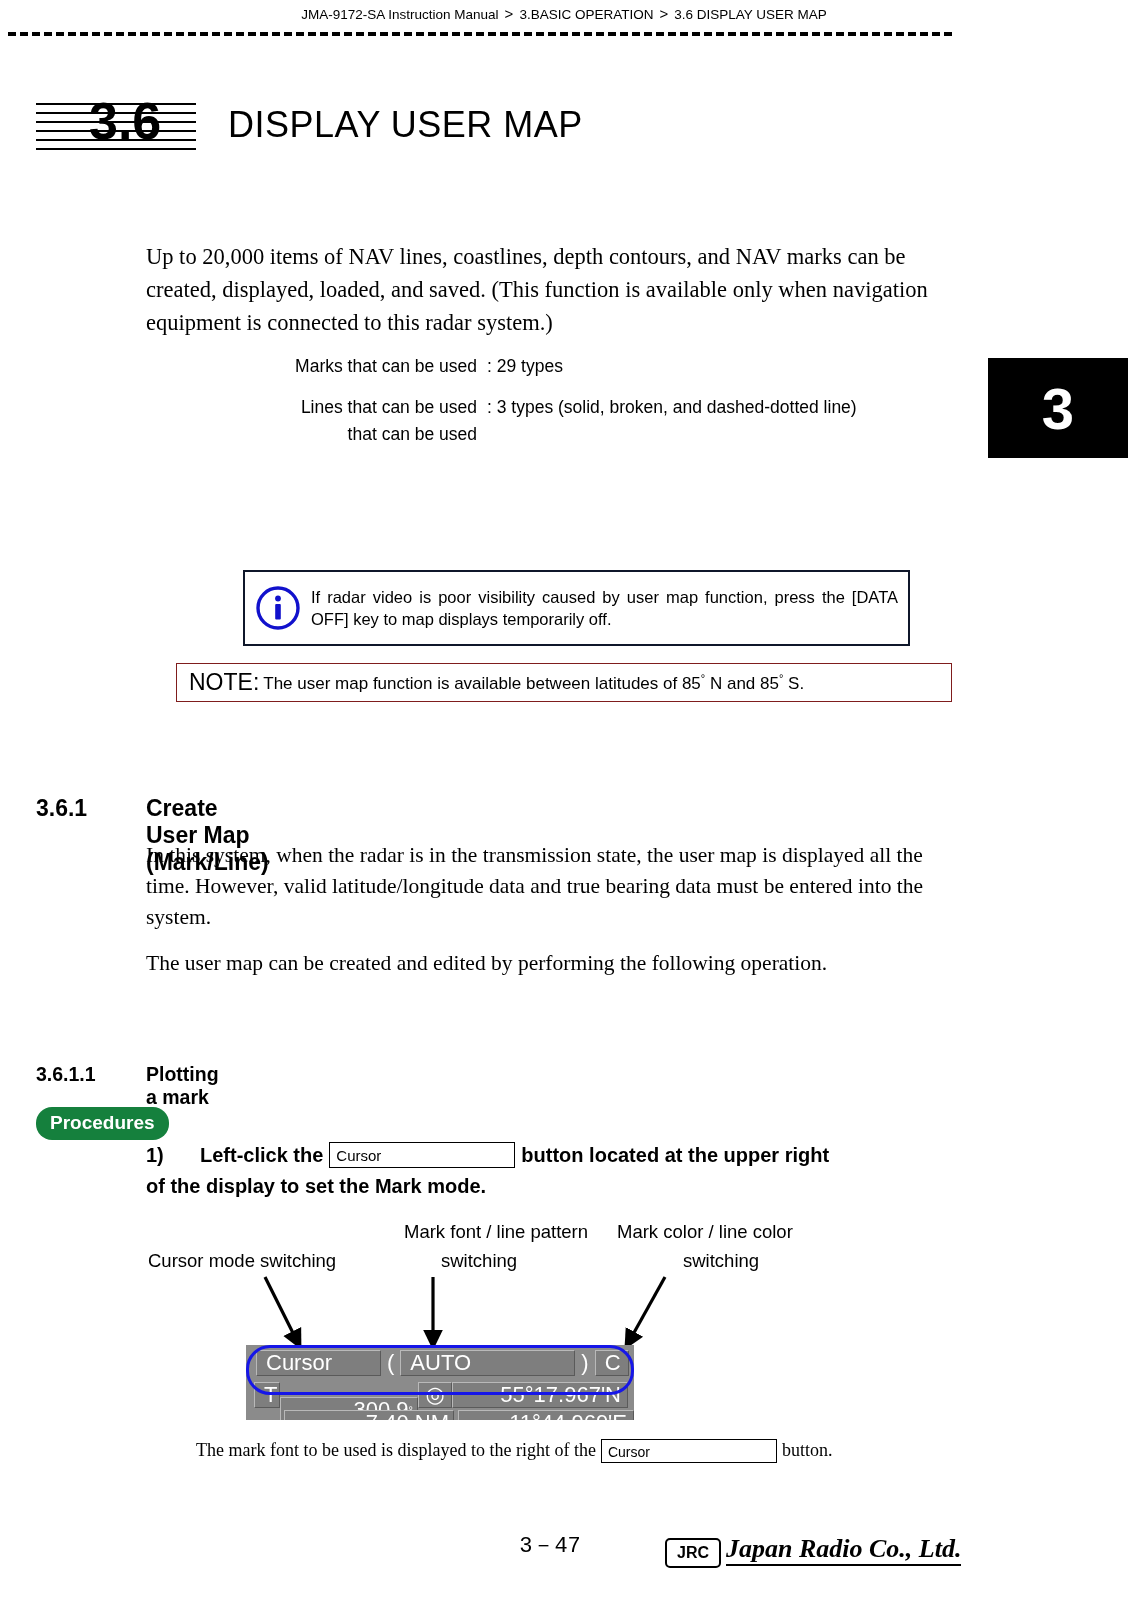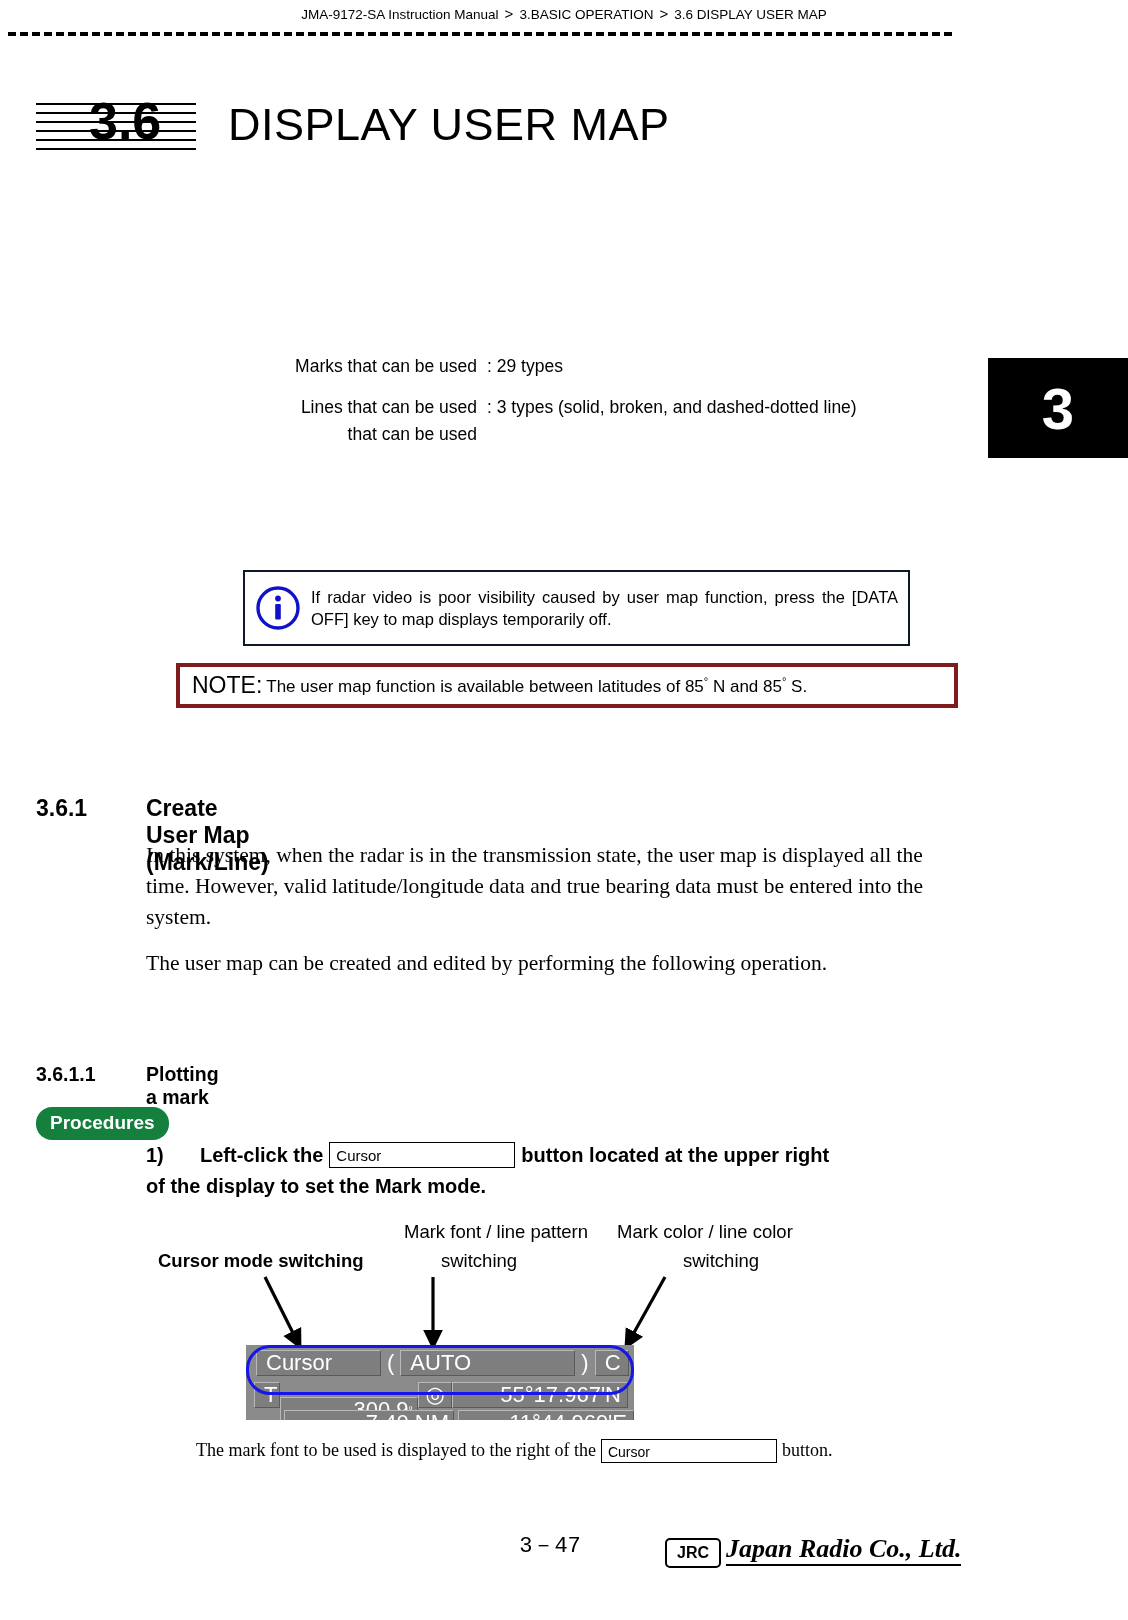--- a/index.html
+++ b/index.html
@@ -50,21 +50,21 @@
   .title-num{
     position:absolute; left:8px; top:-6px;
     font-family:"Liberation Sans", sans-serif;
     font-size:52px; font-weight:bold; color:#000; line-height:64px;
     background:transparent;
     margin-left:45px;
   }
   .title-text{
     position:absolute; left:228px; top:-2px;
     font-family:"Liberation Sans", sans-serif;
-    font-size:45px; font-weight:normal; color:#000; line-height:64px;
+    font-size:36px; font-weight:normal; color:#000; line-height:64px;
     letter-spacing:0.5px;
   }
 
   
   .intro{
     position:absolute; left:146px; top:240px; width:806px;
     font-size:22.5px; line-height:33px; color:#000; text-align:left;
   }
 
   
@@ -90,21 +90,21 @@
   }
   .info-icon svg{display:block;}
   .info-text{
     font-family:"Liberation Sans", sans-serif; font-size:16.5px; line-height:22px;
     color:#000; text-align:justify; padding-right:10px;
   }
 
   
   .notebox{
     position:absolute; left:176px; top:663px; width:774px; height:37px;
-    border:4px solid #7f1d1d; background:#fff;
+    border:1px solid #7f1d1d; background:#fff;
     display:flex; align-items:center;
   }
   .note-label{
     font-family:"Liberation Sans", sans-serif; font-size:23px; color:#000;
     padding-left:12px; padding-right:4px;
   }
   .note-text{
     font-family:"Liberation Sans", sans-serif; font-size:17px; color:#000;
   }
   .deg{font-size:11px; vertical-align:super;}
@@ -248,20 +248,21 @@
           <i></i>
           <i></i>
           <i></i>
           <i></i>
       </div>
       <div class="title-num">3.6</div>
     </div>
     <div class="title-text">DISPLAY USER MAP</div>
   </div>
 
+  <div class="intro">Up to 20,000 items of NAV lines, coastlines, depth contours, and NAV marks can be created, displayed, loaded, and saved. (This function is available only when navigation equipment is connected to this radar system.)</div>
 
   <div class="spec">
     <div class="spec-row">
       <div class="spec-label">Marks that can be used</div>
       <div class="spec-value">: 29 types</div>
     </div>
     <div class="spec-row">
       <div class="spec-label">Lines that can be used</div>
       <div class="spec-value">: 3 types (solid, broken, and dashed-dotted line)</div>
     </div>
@@ -300,21 +301,21 @@
     <span class="h3-txt">Plotting a mark</span>
   </div>
 
   <div class="proc-badge">Procedures</div>
 
   <div class="step">
     <span class="step-num">1)</span>
     <span class="step-body"><span>Left-click the</span><span class="inline-btn">Cursor</span><span>button located at the upper right</span><br><span>of the display to set the Mark mode.</span></span>
   </div>
 
-  <div class="anno" style="left:158px; top:1250px;font-weight:bold;">Cursor mode switching</div>
+  <div class="anno" style="left:148px; top:1250px;">Cursor mode switching</div>
 
   <div class="anno" style="left:404px; top:1221px;">Mark font / line pattern</div>
   <div class="anno" style="left:441px; top:1250px;">switching</div>
 
   <div class="anno" style="left:617px; top:1221px;">Mark color / line color</div>
   <div class="anno" style="left:683px; top:1250px;">switching</div>
 
   <svg class="arrow" style="left:0; top:0; width:1128px; height:1620px;">
     <defs>
       <marker id="ah" markerWidth="7" markerHeight="7" refX="5.4" refY="3.5" orient="auto" markerUnits="strokeWidth">

